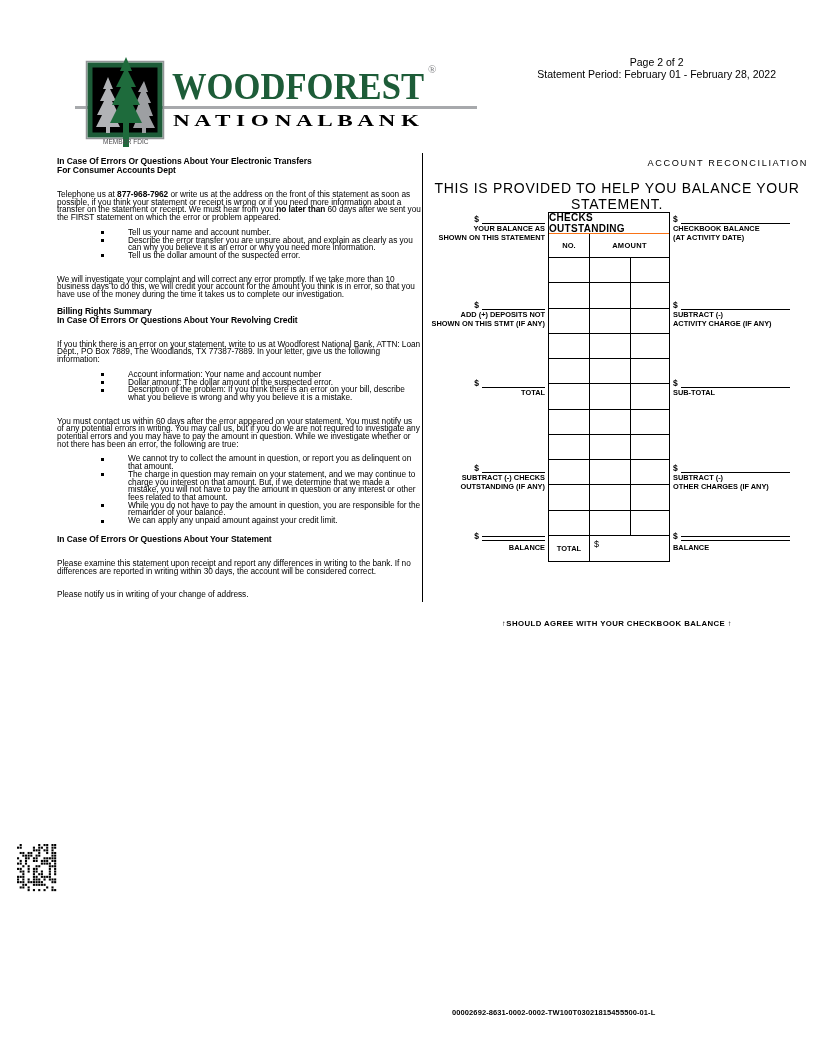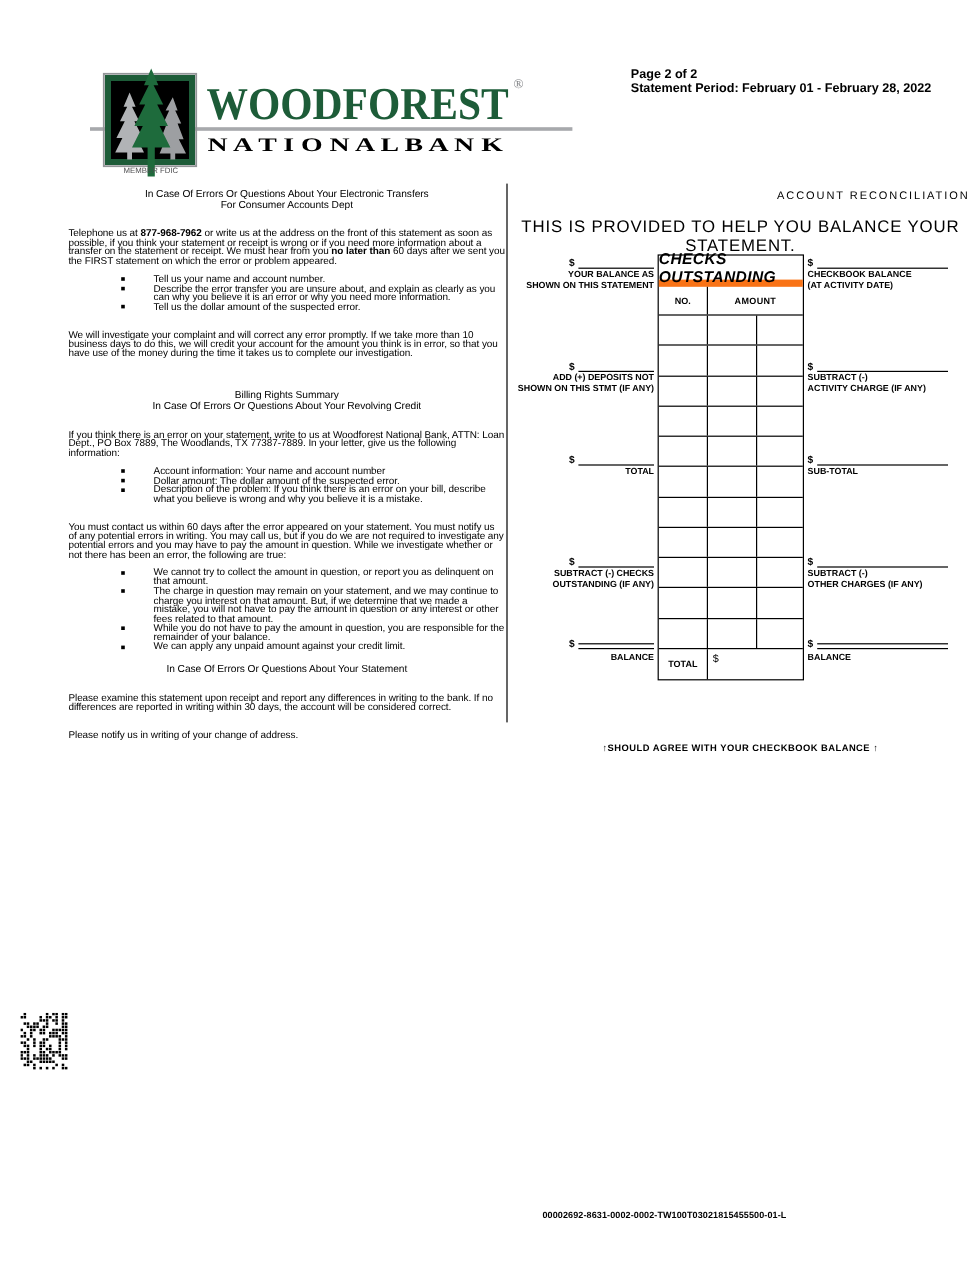--- a/index.html
+++ b/index.html
@@ -4,49 +4,49 @@
 <style>
   html,body { margin:0; padding:0; background:#e8e8e8; }
   .page {
     position:relative; width:816px; height:1056px; margin:0 auto;
     background:#ffffff; overflow:hidden;
     font-family:"Liberation Sans", sans-serif; color:#000;
   }
 
   
   .logo-wrap { position:absolute; left:60px; top:55px; width:420px; height:98px; }
-  .page-info { position:absolute; top:57px; right:40px; text-align:left;
-               font-size:10.5px; font-weight:700; line-height:11.5px; }
+  .page-info { position:absolute; top:57px; right:40px; text-align:center;
+               font-size:10.5px; font-weight:400; line-height:11.5px; }
 
   
   .left-col { position:absolute; left:57px; top:157px; width:364px;
               font-size:8.3px; line-height:7.7px; letter-spacing:-0.05px; }
-  .left-col h3 { margin:0; font-size:8.5px; line-height:9px; font-weight:400; text-align:center; }
+  .left-col h3 { margin:0; font-size:8.5px; line-height:9px; font-weight:700; text-align:left; }
   .head-block { margin-bottom:10px; }
   .left-col p { margin:16px 0 7px 0; }
   .left-col ul { list-style:none; margin:0 0 7px 0; padding:0 0 0 71px; }
   .left-col li { position:relative; }
   .left-col li::before { content:""; position:absolute; left:-27px; top:2.5px;
                          width:3px; height:3px; background:#000; }
   .b { font-weight:700; }
 
   
   .divider { position:absolute; left:422px; top:153px; width:1px; height:449px; background:#000; }
 
   
   .right-col { position:absolute; left:426px; top:155px; width:382px; height:452px; font-size:7.5px; }
   .rtitle { position:absolute; top:3px; left:0; width:100%; text-align:right;
             font-size:9.2px; letter-spacing:1.6px; }
   .rsub   { position:absolute; top:25px; left:0; width:100%; text-align:center;
             font-size:14px; letter-spacing:0.7px; }
 
   .rtable { position:absolute; left:122px; top:57px; width:122px; border:1px solid #000;
             box-sizing:border-box; background:#fff; }
-  .rt-head { height:20px; border-bottom:6px solid #f97316; display:flex; align-items:center;
-             justify-content:center; font-weight:700; font-size:13px; letter-spacing:0.3px;font-style:italic; }
+  .rt-head { height:20px; border-bottom:1px solid #f97316; display:flex; align-items:center;
+             justify-content:center; font-weight:700; font-size:10px; letter-spacing:0.3px; }
   .rt-sub { height:23px; border-bottom:1px solid #000; display:flex; }
   .rt-sub .no  { width:40px; border-right:1px solid #000; display:flex; align-items:center;
                  justify-content:center; font-weight:700; }
   .rt-sub .amt { flex:1; display:flex; align-items:center; justify-content:center;
                  font-weight:700; letter-spacing:0.3px; }
   .rt-body { height:278px; display:flex; flex-direction:column; }
   .rt-row  { flex:1; border-bottom:1px solid #000; display:flex; }
   .rt-row .c1 { width:40px; border-right:1px solid #000; }
   .rt-row .c2 { width:40px; border-right:1px solid #000; }
   .rt-row .c3 { flex:1; }
@@ -108,21 +108,21 @@
       <h3>In Case Of Errors Or Questions About Your Electronic Transfers</h3>
       <h3>For Consumer Accounts Dept</h3>
     </div>
     <p><span>Telephone us at </span><span class="b">877-968-7962</span><span> or write us at the address on the front of this statement as soon as possible, if you think your statement or receipt is wrong or if you need more information about a transfer on the statement or receipt. We must hear from you </span><span class="b">no later than</span><span> 60 days after we sent you the FIRST statement on which the error or problem appeared.</span></p>
     <ul>
       <li>Tell us your name and account number.</li>
       <li>Describe the error transfer you are unsure about, and explain as clearly as you can why you believe it is an error or why you need more information.</li>
       <li>Tell us the dollar amount of the suspected error.</li>
     </ul>
     <p>We will investigate your complaint and will correct any error promptly. If we take more than 10 business days to do this, we will credit your account for the amount you think is in error, so that you have use of the money during the time it takes us to complete our investigation.</p>
-    <div class="head-block" style="margin-top:26px;">
+    <div class="head-block" style="margin-top:8px;">
       <h3>Billing Rights Summary</h3>
       <h3>In Case Of Errors Or Questions About Your Revolving Credit</h3>
     </div>
     <p>If you think there is an error on your statement, write to us at Woodforest National Bank, ATTN: Loan Dept., PO Box 7889, The Woodlands, TX 77387-7889. In your letter, give us the following information:</p>
     <ul>
       <li>Account information: Your name and account number</li>
       <li>Dollar amount: The dollar amount of the suspected error.</li>
       <li>Description of the problem: If you think there is an error on your bill, describe what you believe is wrong and why you believe it is a mistake.</li>
     </ul>
     <p>You must contact us within 60 days after the error appeared on your statement. You must notify us of any potential errors in writing. You may call us, but if you do we are not required to investigate any potential errors and you may have to pay the amount in question. While we investigate whether or not there has been an error, the following are true:</p>

